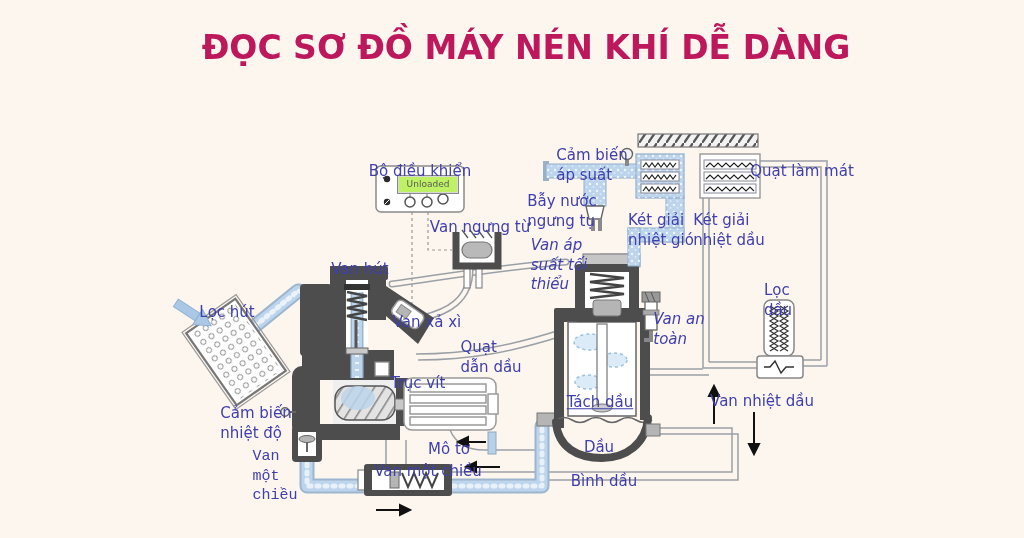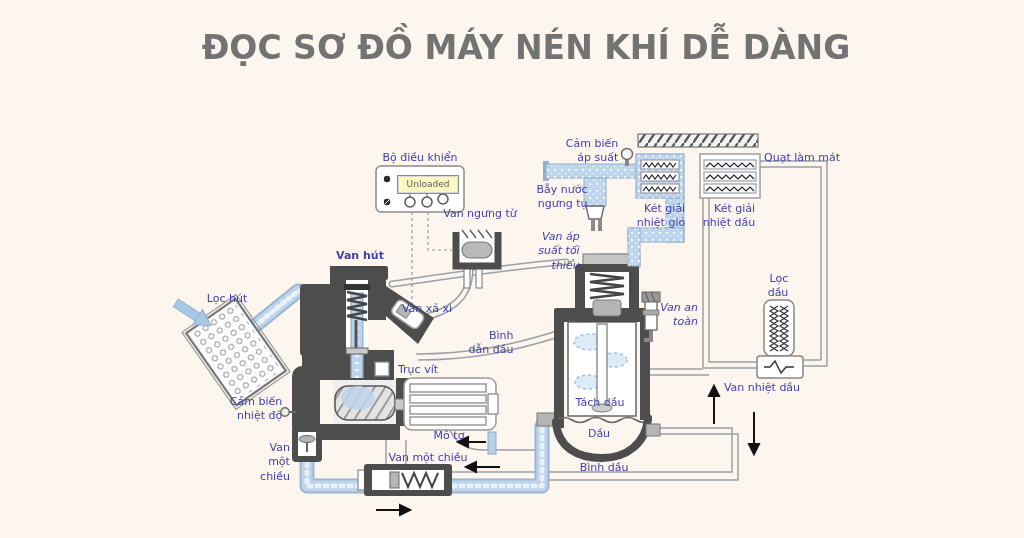--- a/index.html
+++ b/index.html
@@ -3,32 +3,32 @@
 <meta charset="utf-8">
 <style>
   html,body{margin:0;padding:0;}
   .page{
     position:relative;width:1024px;height:538px;overflow:hidden;
     background:#fcf6ee;font-family:"DejaVu Sans",sans-serif;
   }
   .title-wrap{position:absolute;top:26px;left:0;width:1024px;text-align:center;}
   .title-line{
     font-family:"DejaVu Sans","Liberation Sans",sans-serif;
-    font-weight:bold;font-size:33px;line-height:44px;color:#737373;letter-spacing:0px;padding-left:28px;
+    font-weight:bold;font-size:33px;line-height:44px;color:#be185d;letter-spacing:0px;padding-left:28px;
   }
   .diagram{position:absolute;left:0;top:0;width:1024px;height:538px;}
   .diagram svg{position:absolute;left:0;top:0;}
   .lbl{
     position:absolute;transform:translate(-50%,-50%);
-    font-size:11px;line-height:1.3;color:#3f3fae;
-    white-space:pre-line;text-align:right;pointer-events:none;
+    font-size:15px;line-height:1.3;color:#3f3fae;
+    white-space:pre-line;text-align:left;pointer-events:none;margin-top:14px;
   }
   .display{
     position:absolute;left:397px;top:175px;width:60px;height:17px;
-    background:#fef9c3;border:1px solid #8a8a8a;box-shadow:inset 0 0 0 1px #d8d8d8;
+    background:#bef264;border:1px solid #8a8a8a;box-shadow:inset 0 0 0 1px #d8d8d8;
     font-size:9px;line-height:16px;color:#5a5a5a;text-align:center;
   }
 </style>
 </head>
 <body>
 
 <div class="page">
 
   <div class="title-wrap">
     <div class="title-line">ĐỌC SƠ ĐỒ MÁY NÉN KHÍ DỄ DÀNG</div>
@@ -327,38 +327,38 @@
         <line x1="376" y1="510" x2="402" y2="510"></line>
           <polygon points="410,510 400,505 400,515"></polygon>
       </g>
     </svg>
 
     <div class="display">Unloaded</div>
 
     <div class="lbl" style="left:420px;top:158px;">Bộ điều khiển</div>
     <div class="lbl" style="left:480px;top:214px;">Van ngưng từ</div>
     <div class="lbl" style="left:227px;top:299px;">Lọc hút</div>
-    <div class="lbl" style="left:360px;top:256px;font-weight:bold;">Van hút</div>
+    <div class="lbl" style="left:360px;top:256px;">Van hút</div>
     <div class="lbl" style="left:427px;top:309px;">Van xả xì</div>
     <div class="lbl" style="left:418px;top:370px;">Trục vít</div>
-    <div class="lbl" style="left:491px;top:343px;">Bình
+    <div class="lbl" style="left:491px;top:343px;">Quạt
 dẫn dầu</div>
     <div class="lbl" style="left:256px;top:409px;">Cảm biến
 nhiệt độ</div>
-    <div class="lbl" style="left:275px;top:462px;">Van
+    <div class="lbl" style="left:275px;top:462px;font-family:Liberation Mono, monospace;">Van
 một
 chiều</div>
     <div class="lbl" style="left:449px;top:436px;">Mô tơ</div>
     <div class="lbl" style="left:428px;top:458px;">Van một chiều</div>
     <div class="lbl" style="left:559px;top:251px;font-style:italic;">Van áp
 suất tối
 thiểu</div>
     <div class="lbl" style="left:679px;top:315px;font-style:italic;">Van an
 toàn</div>
-    <div class="lbl" style="left:600px;top:403px;">Tách dầu</div>
+    <div class="lbl" style="left:600px;top:389px;text-decoration:underline;">Tách dầu</div>
     <div class="lbl" style="left:599px;top:434px;">Dầu</div>
     <div class="lbl" style="left:604px;top:468px;">Bình dầu</div>
     <div class="lbl" style="left:592px;top:151px;">Cảm biến
 áp suất</div>
     <div class="lbl" style="left:562px;top:197px;">Bẫy nước
 ngưng tụ</div>
     <div class="lbl" style="left:661px;top:216px;">Két giải
 nhiệt gió</div>
     <div class="lbl" style="left:729px;top:216px;">Két giải
 nhiệt dầu</div>

